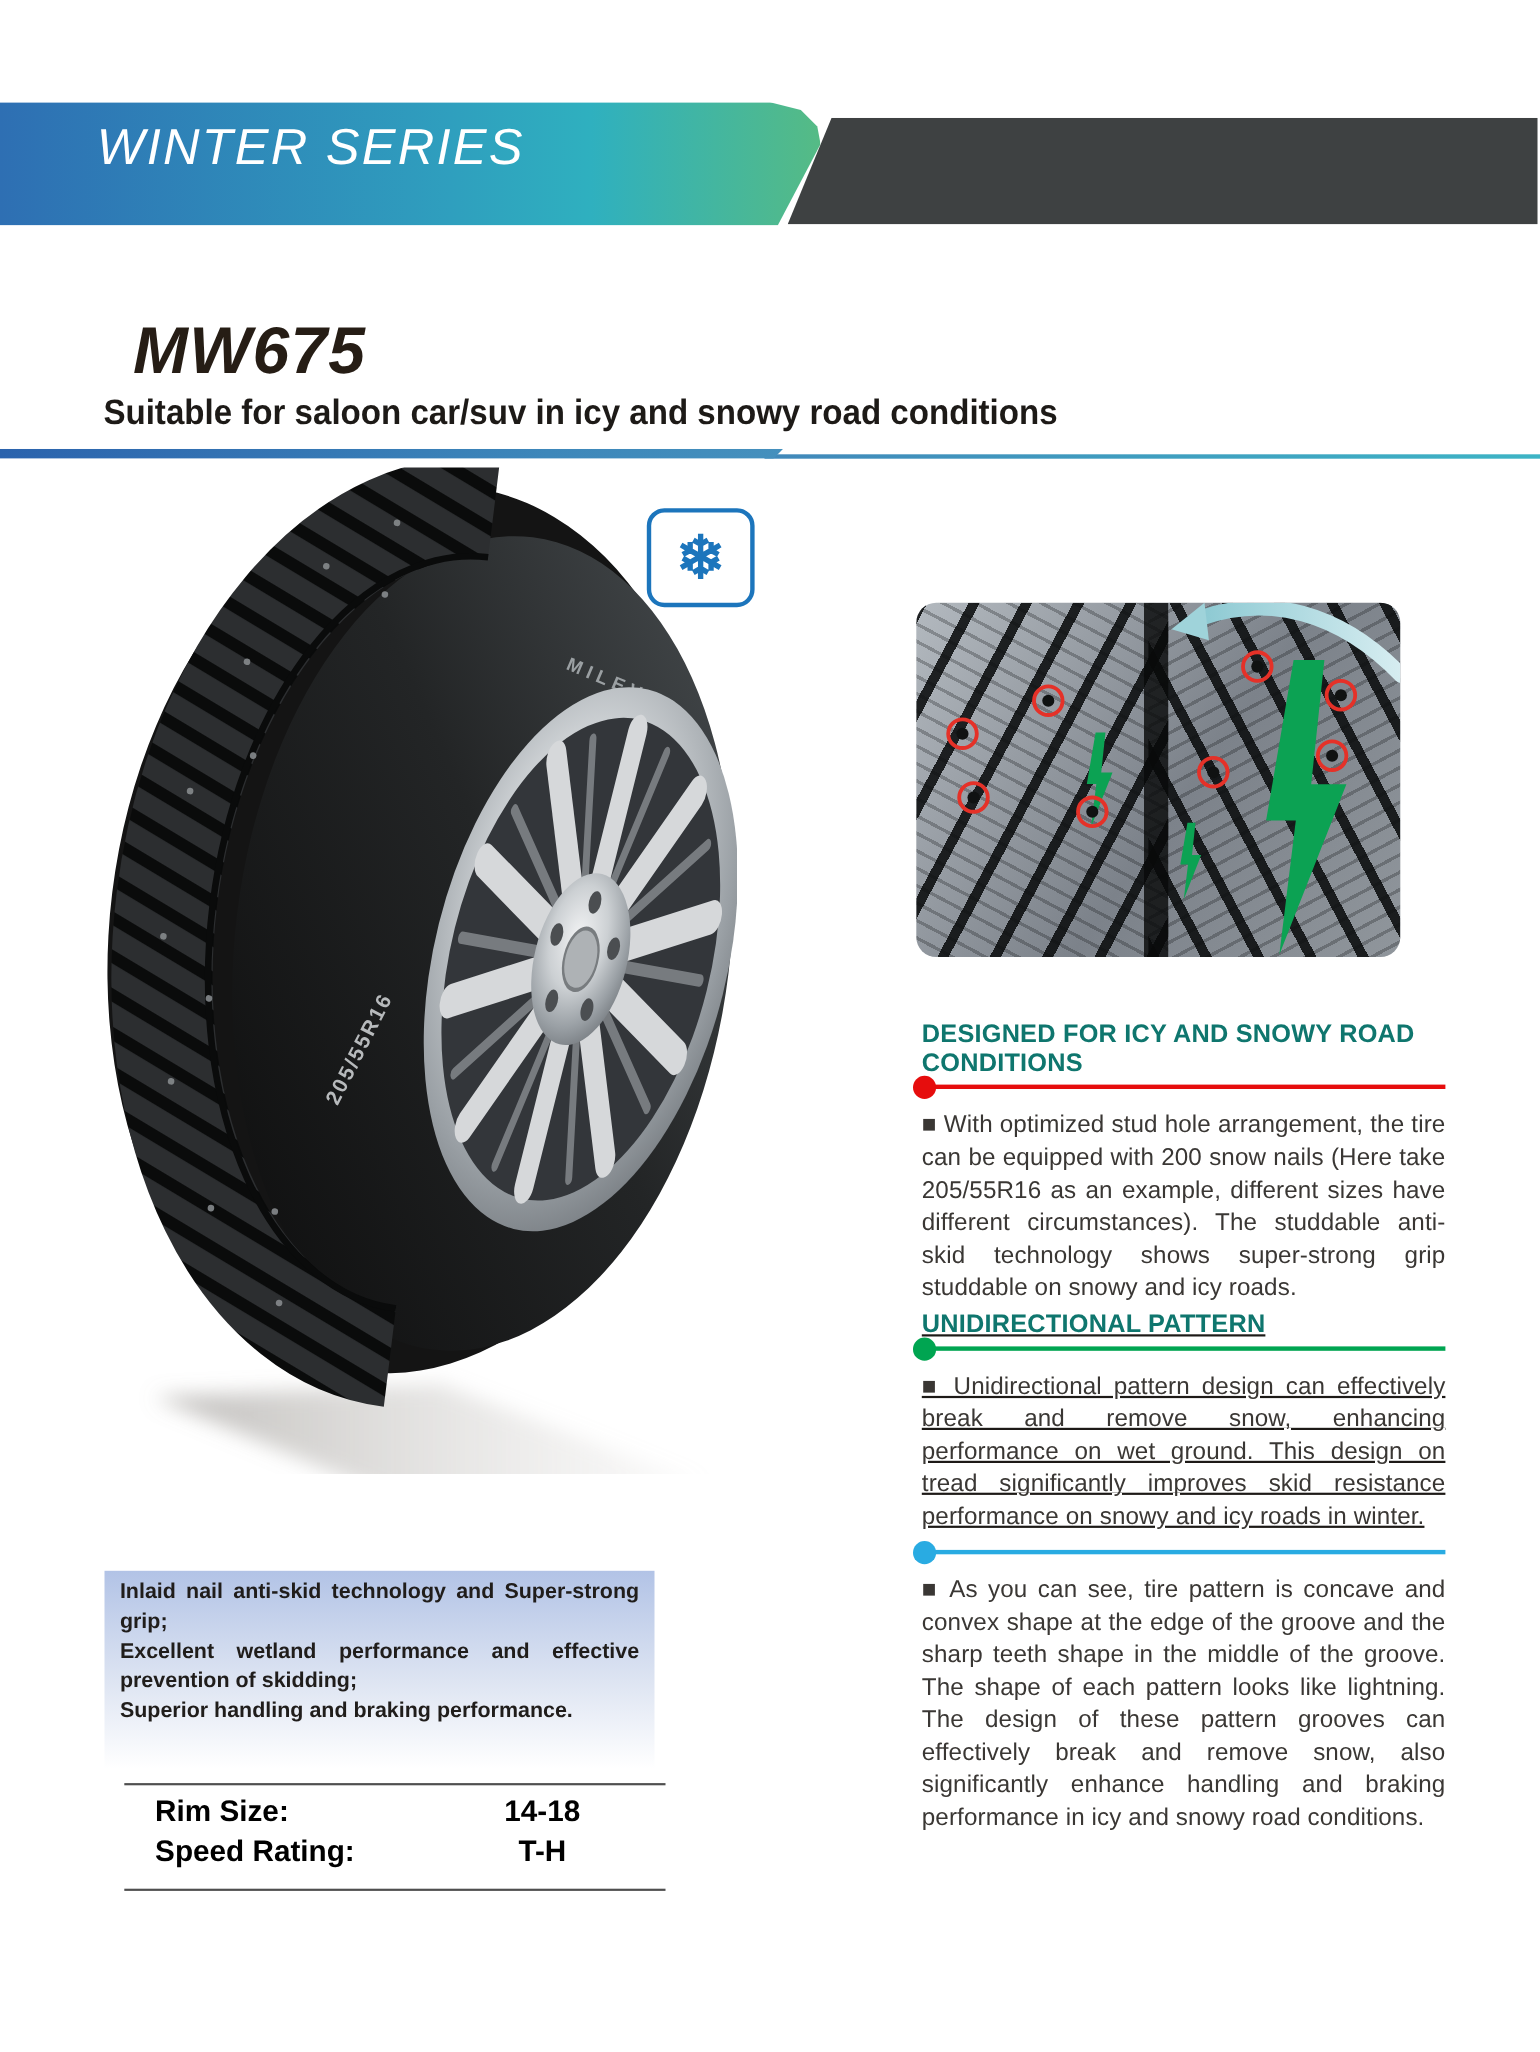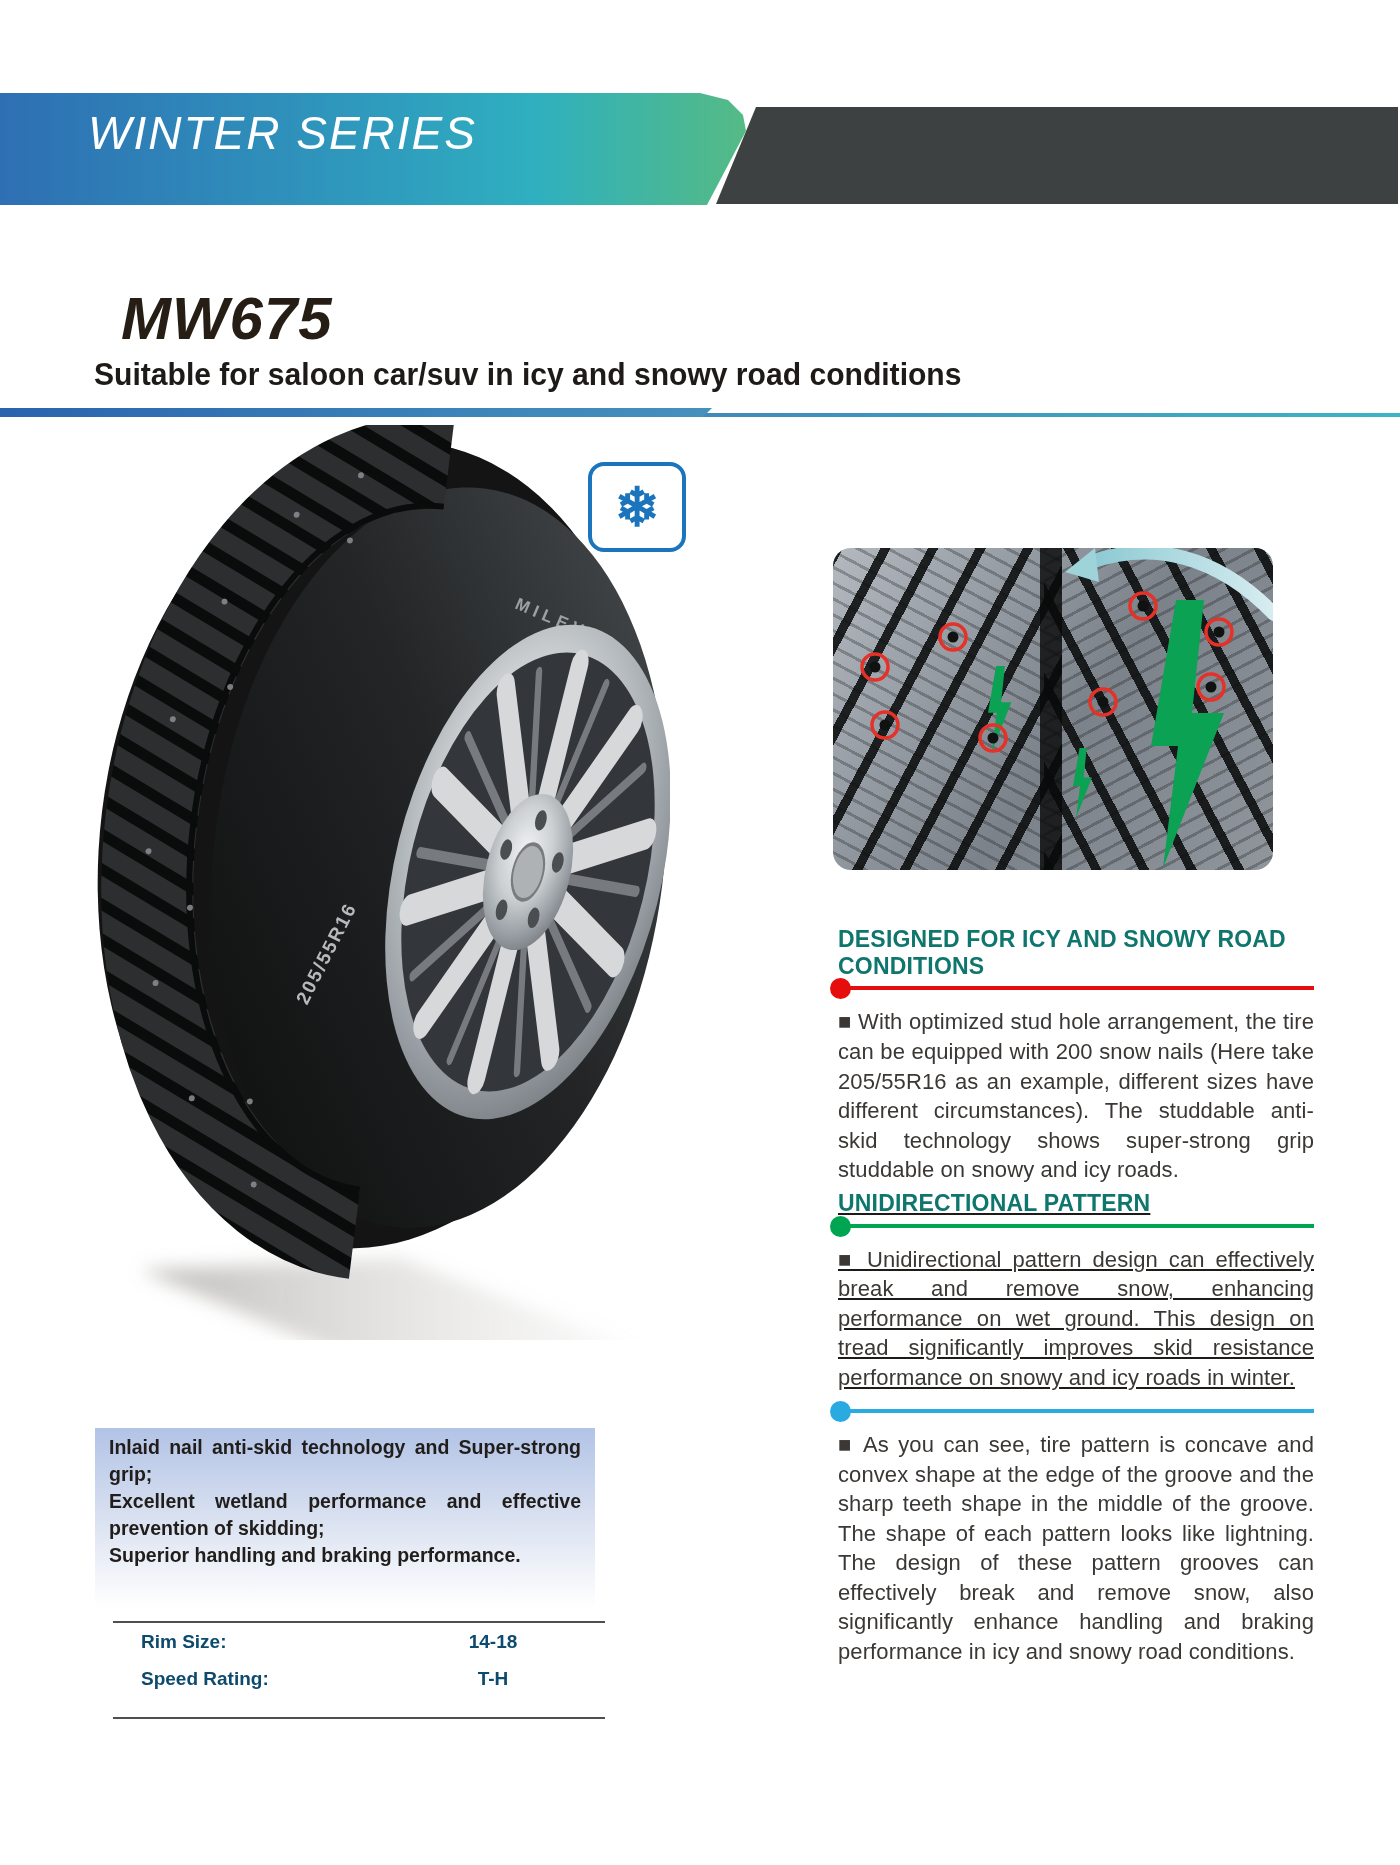--- a/index.html
+++ b/index.html
@@ -63,21 +63,21 @@
   
   .features{left:95px;top:1428px;width:500px;height:180px;padding:6px 14px;
     box-sizing:border-box;background:linear-gradient(180deg,#b2c3e6 0%,#dde4f2 55%,#ffffff 100%);
     z-index:4;}
   .features .item{font-size:19.5px;font-weight:700;line-height:1.38;
     text-align:justify;color:#201d1b;}
 
   
   .specs{left:113px;top:1621px;width:492px;border-top:2px solid #4f4f4f;
     border-bottom:2px solid #4f4f4f;padding:8px 0 12px 0;}
-  .spec-row{position:relative;height:37px;font-size:19px;font-weight:700;color:#0c4a6e;}
+  .spec-row{position:relative;height:37px;font-size:27px;font-weight:700;color:#000000;}
   .spec-label{position:absolute;left:28px;top:0;}
   .spec-value{position:absolute;left:295px;width:170px;top:0;text-align:center;}
 </style>
 </head>
 <body>
 
 <div class="abs banner-dark"></div>
 <div class="abs banner-grad"></div>
 <div class="abs banner-title">WINTER SERIES</div>
 

